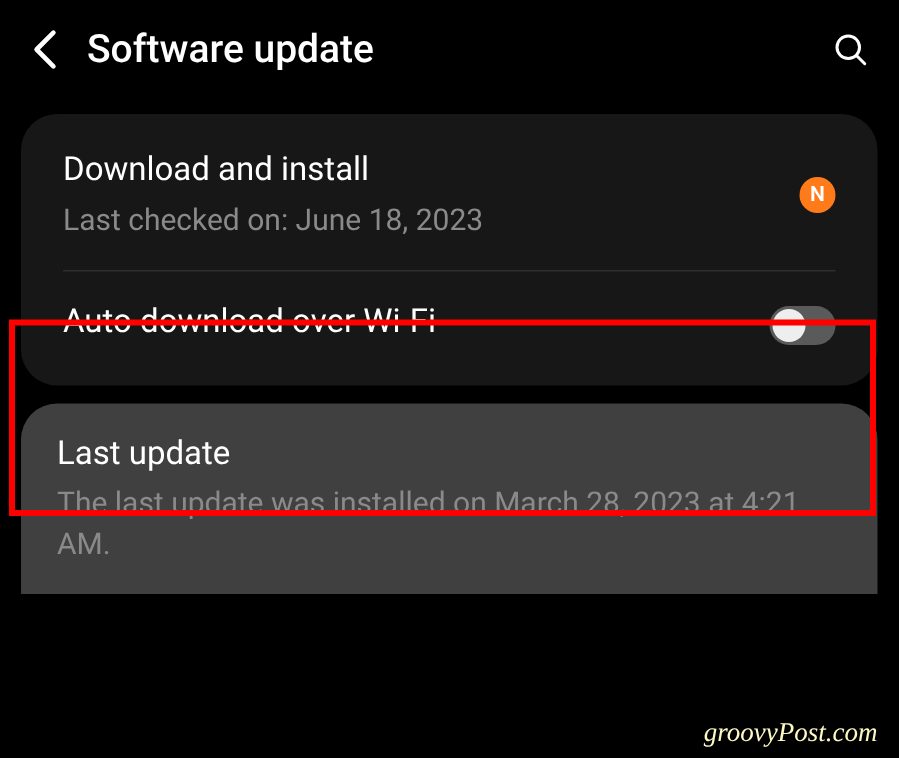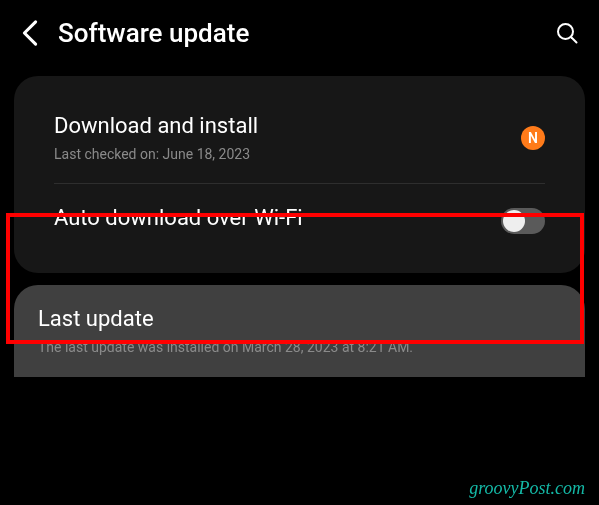--- a/index.html
+++ b/index.html
@@ -46,41 +46,41 @@
       align-items: center;
     }
     .search-btn svg {
       width: 24px;
       height: 24px;
     }
     .card {
       background: #171717;
       border-radius: 24px;
       margin: 12px 14px;
-      padding: 16px;
+      padding: 4px;
     }
     .item {
       padding: 20px 24px;
       display: flex;
       align-items: center;
       cursor: pointer;
     }
     .item-text {
       flex: 1;
     }
     .item-title {
       color: #fff;
       font-size: 22px;
       font-weight: 400;
       line-height: 1.3;
       margin-bottom: 4px;
     }
     .item-subtitle {
       color: #8a8a8a;
-      font-size: 14px;
+      font-size: 20px;
       line-height: 1.35;
     }
     .badge {
       width: 24px;
       height: 24px;
       border-radius: 50%;
       background: #ff7b1a;
       color: #fff;
       display: flex;
       align-items: center;
@@ -115,21 +115,21 @@
     }
     .highlight-box {
       position: absolute;
       border: 4px solid #ff0000;
       pointer-events: none;
     }
     .watermark {
       position: absolute;
       bottom: 6px;
       right: 14px;
-      color: #14b8a6;
+      color: #fef9c3;
       font-size: 18px;
       font-style: italic;
       font-family: Georgia, serif;
     }
     .card2 {
       background: #404040;
       border-radius: 24px 24px 0 0;
       margin: 12px 14px 0 14px;
     }
   </style>
@@ -167,20 +167,20 @@
     <div class="toggle">
       <div class="toggle-knob"></div>
     </div>
   </div>
 </div>
 
 <div class="card2">
   <div class="item">
     <div class="item-text">
       <div class="item-title">Last update</div>
-      <div class="item-subtitle">The last update was installed on March 28, 2023 at 8:21 AM.</div>
+      <div class="item-subtitle">The last update was installed on March 28, 2023 at 4:21 AM.</div>
     </div>
   </div>
 </div>
 
 <div class="highlight-box" style="top: 213px; left: 6px; width: 578px; height: 131px;"></div>
 
 <div class="watermark">groovyPost.com</div>
 
 </body></html>

